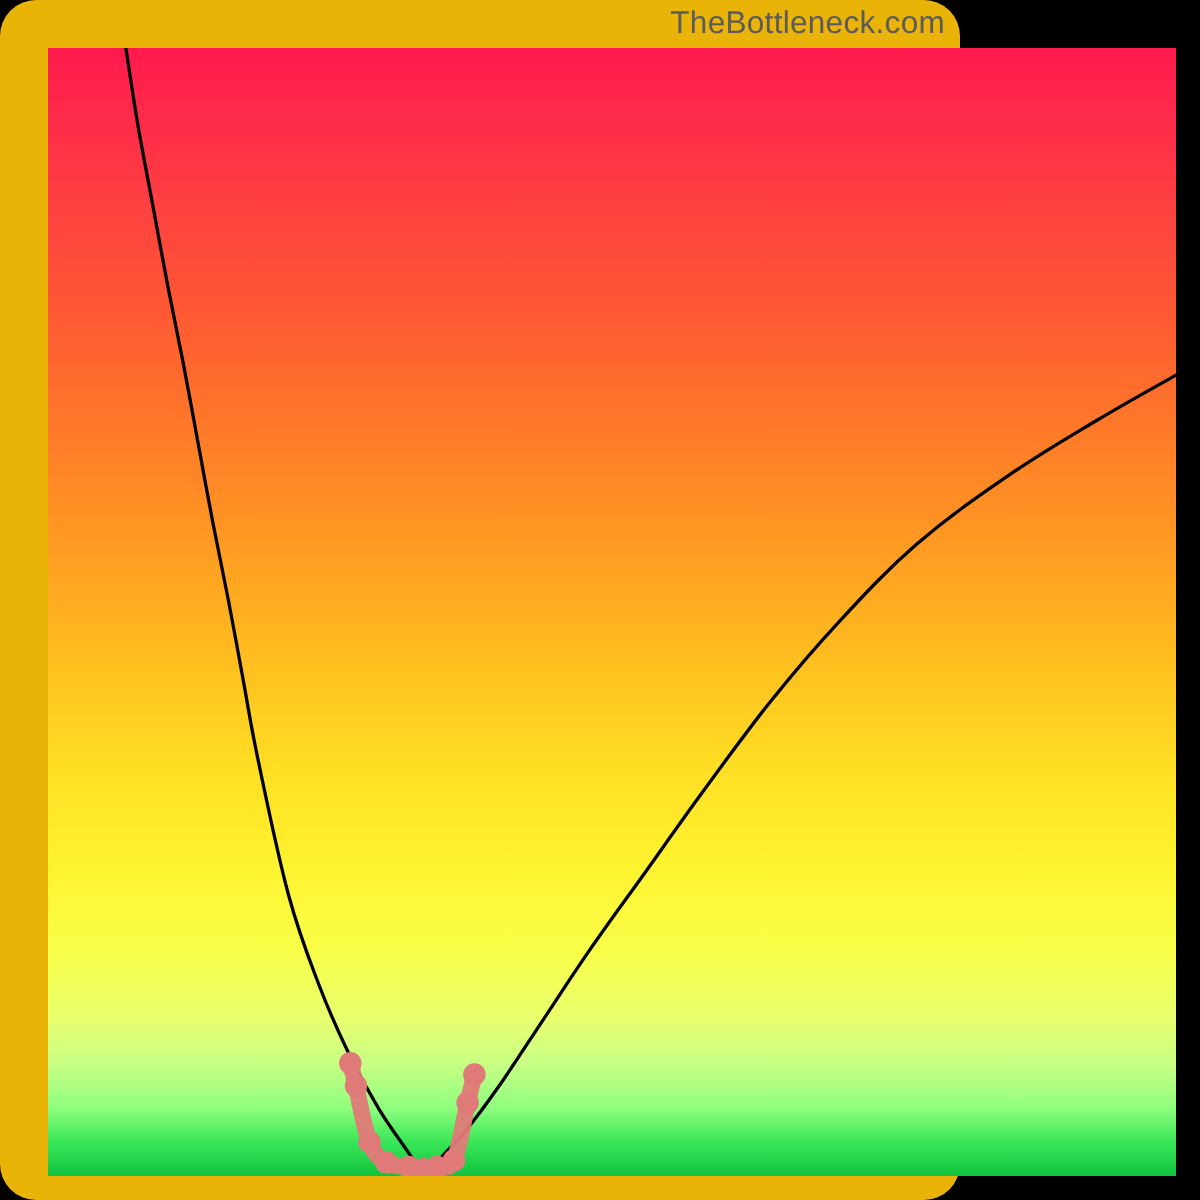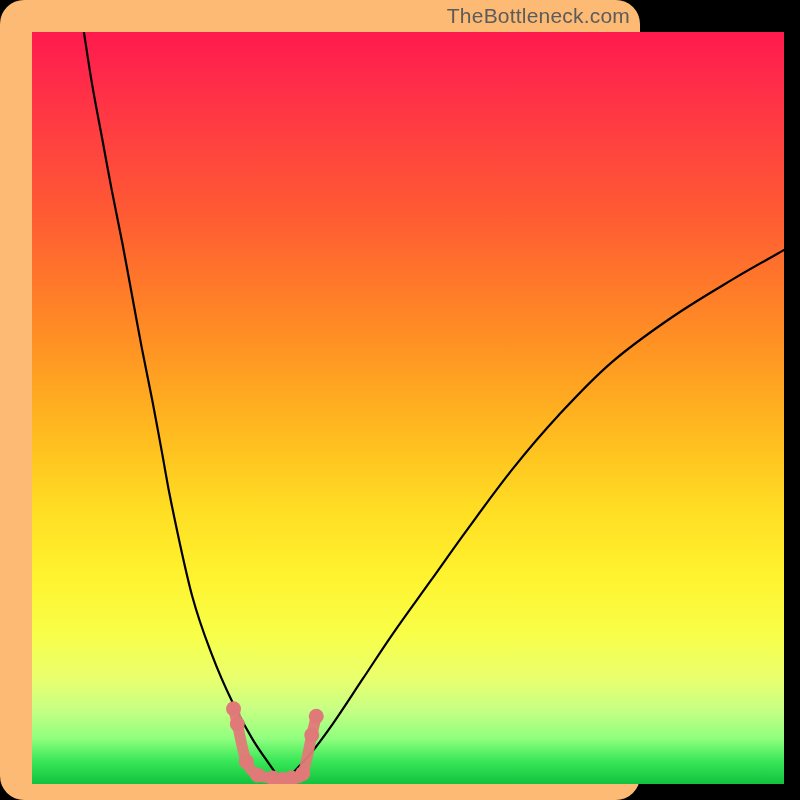--- a/index.html
+++ b/index.html
@@ -8,21 +8,21 @@
     width: 800px;
     height: 800px;
     background: #000;
     overflow: hidden;
     font-family: Arial, Helvetica, sans-serif;
   }
   .frame {
     position: relative;
     width: 640px;
     height: 800px;
-    background: #fdba74;
+    background: #eab308;
     border-radius: 24px;
   }
   .plot {
     position: absolute;
     left: 32px;
     top: 32px;
     width: 752px;
     height: 752px;
     
     background: linear-gradient(

